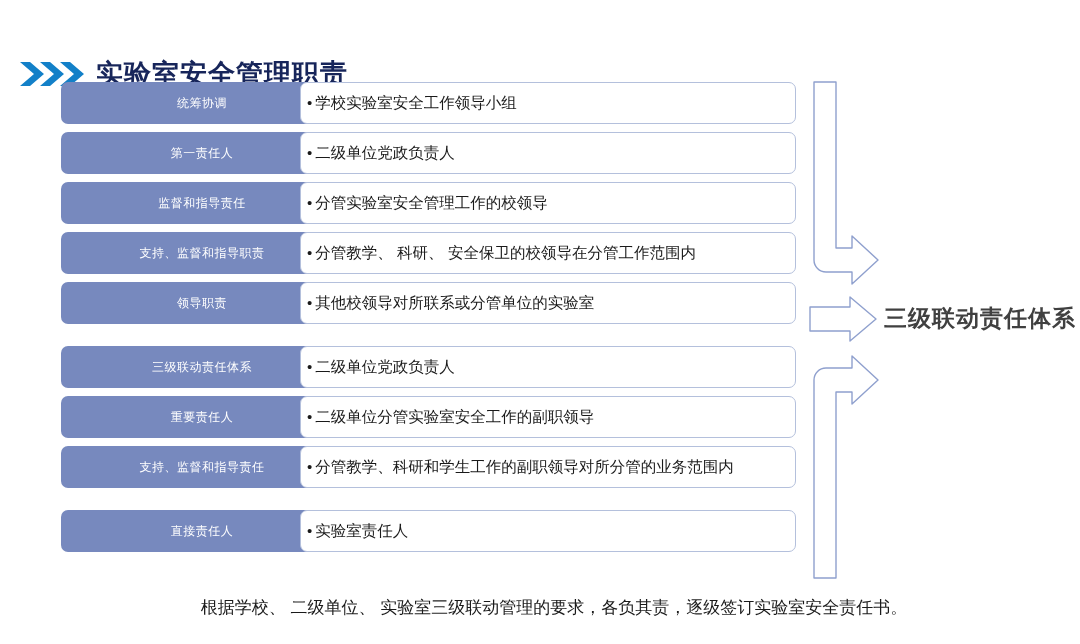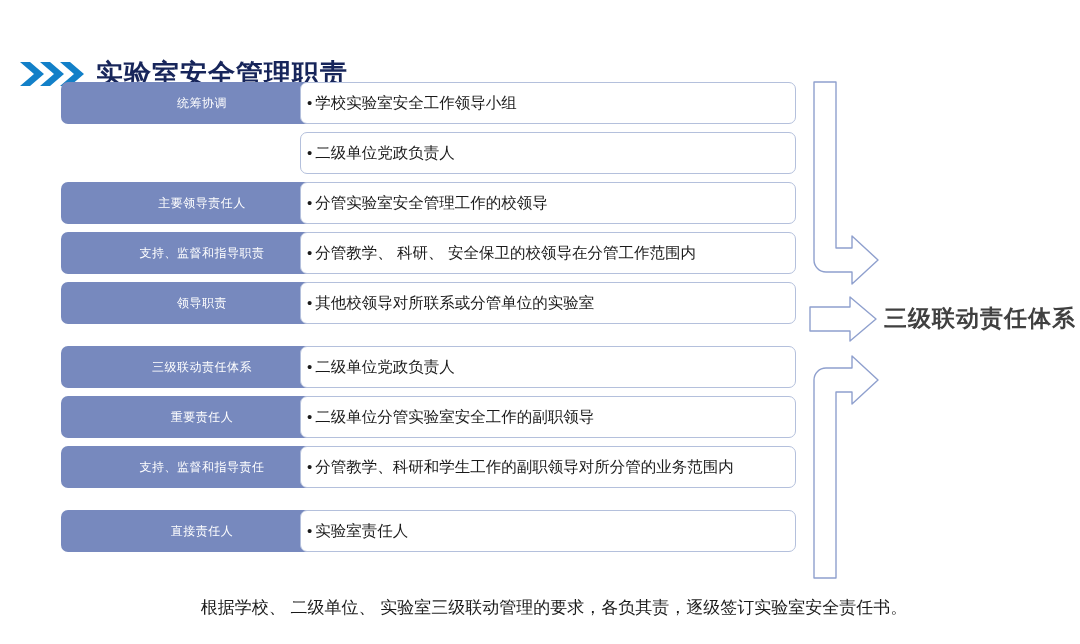--- a/index.html
+++ b/index.html
@@ -148,27 +148,28 @@
 
   <div class="group">
     <div class="row">
       <div class="row-label">统筹协调</div>
       <div class="row-desc">
         <span class="bullet">•</span>
         <span>学校实验室安全工作领导小组</span>
       </div>
     </div>
     <div class="row">
+      <div class="row-label">第一责任人</div>
       <div class="row-desc">
         <span class="bullet">•</span>
         <span>二级单位党政负责人</span>
       </div>
     </div>
     <div class="row">
-      <div class="row-label">主要领导责任人</div>
+      <div class="row-label">监督和指导责任</div>
       <div class="row-desc">
         <span class="bullet">•</span>
         <span>分管实验室安全管理工作的校领导</span>
       </div>
     </div>
     <div class="row">
       <div class="row-label">支持、监督和指导职责</div>
       <div class="row-desc">
         <span class="bullet">•</span>
         <span>分管教学、 科研、 安全保卫的校领导在分管工作范围内</span>

